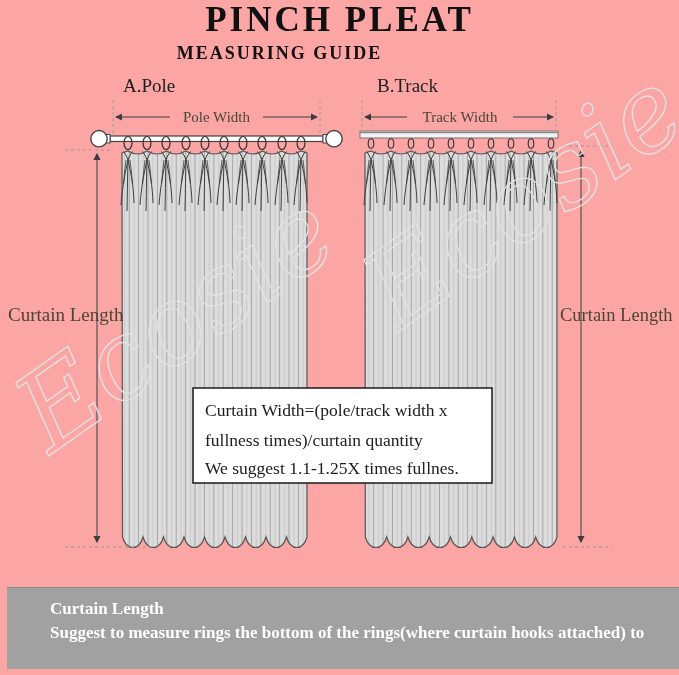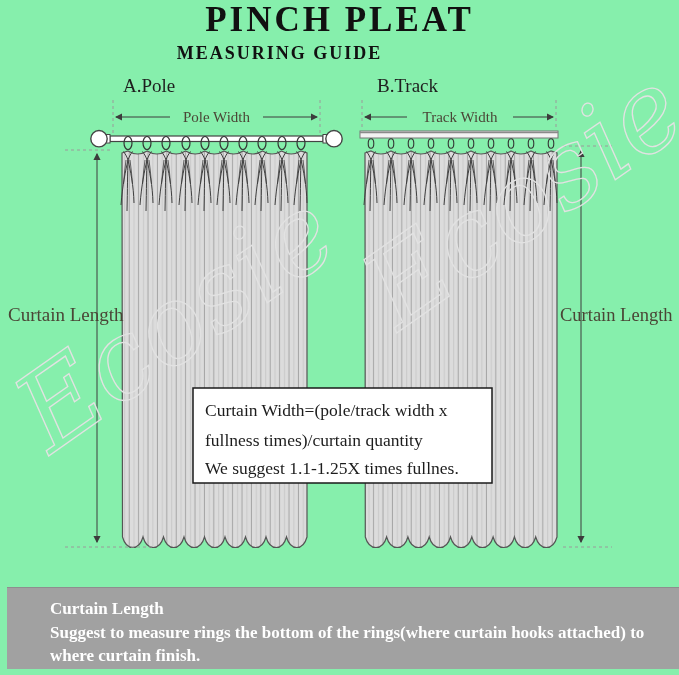--- a/index.html
+++ b/index.html
@@ -1,16 +1,16 @@
 <!DOCTYPE html>
 <html><head>
 <meta charset="utf-8">
 <style>
   html,body{margin:0;padding:0;background:#fff;}
-  .page{position:relative;width:679px;height:675px;background:#86efac;overflow:hidden;
+  .page{position:relative;width:679px;height:675px;background:#fca5a5;overflow:hidden;
         font-family:"Liberation Serif", serif;}
   .title{position:absolute;top:0;left:0;width:679px;text-align:center;margin:0;
          font-size:35px;font-weight:bold;letter-spacing:3px;color:#111;line-height:40px;}
   .subtitle{position:absolute;top:42px;left:0;width:559px;text-align:center;margin:0;
          font-size:18px;font-weight:bold;letter-spacing:2px;color:#111;line-height:22px;}
   svg.diagram{position:absolute;top:0;left:0;}
   .footer{position:absolute;left:7px;top:587px;width:672px;height:82px;background:#a1a1a1;
           border-top:1px solid #8e8e8e;color:#ffffff;box-sizing:border-box;
           padding:9px 12px 0 43px;font-weight:bold;font-size:17px;line-height:23.5px;}
 </style>
@@ -170,16 +170,15 @@
       <rect x="193" y="388" width="299" height="95" fill="#ffffff" stroke="#1a1a1a" stroke-width="1.5"></rect>
       <text x="205" y="416" font-size="17.5" fill="#1c1c1c">Curtain Width=(pole/track width x</text>
       <text x="205" y="446" font-size="17.5" fill="#1c1c1c">fullness times)/curtain quantity</text>
       <text x="205" y="474" font-size="17.5" fill="#1c1c1c">We suggest 1.1-1.25X times fullnes.</text>
     </g>
   </svg>
 
   <div class="footer">
     <div>Curtain Length</div>
     <div>Suggest to measure rings the bottom of the rings(where curtain hooks attached) to</div>
-    <div>where curtain finish.</div>
   </div>
 
 </div>
 
 </body></html>

